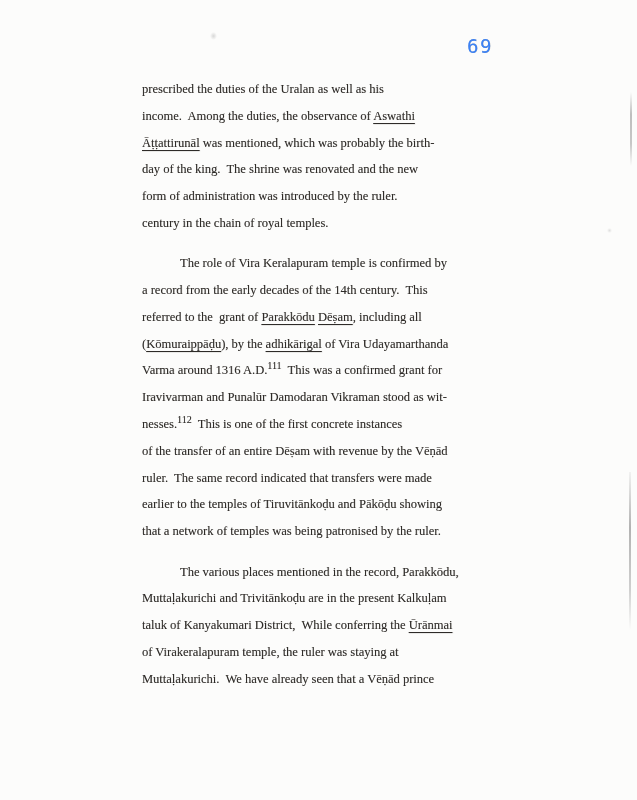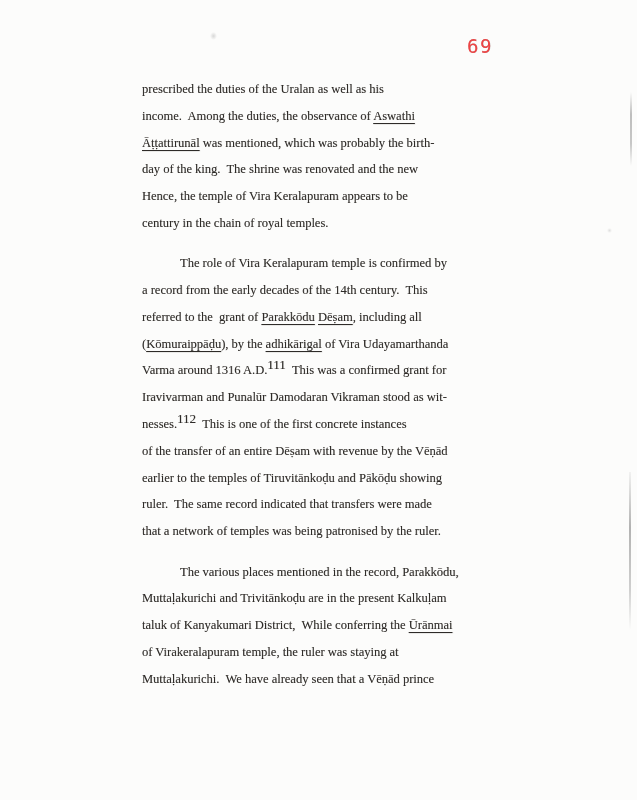--- a/index.html
+++ b/index.html
@@ -15,21 +15,21 @@
     overflow: hidden;
     font-family: "DejaVu Sans Mono", "Liberation Mono", monospace;
     color: #2e2b28;
   }
   .page-number {
     position: absolute;
     left: 467px;
     top: 35px;
     font-size: 19px;
     letter-spacing: 1.5px;
-    color: #ef4444;
+    color: #3b82f6;
     text-shadow: 0.3px 0.3px 0 rgba(40,40,40,0.35);
   }
   .page-body {
     position: absolute;
     left: 142px;
     top: 76px;
     width: 472px;
     font-family: Liberation Serif, serif;
   }
   .line {
@@ -41,21 +41,21 @@
   }
   .paragraph + .paragraph { margin-top: 13.5px; }
   .paragraph.indented .line:first-child { text-indent: 38px; }
   .u {
     text-decoration: underline;
     text-underline-offset: 3px;
     text-decoration-thickness: 1px;
     margin-top: 31px;
   }
   .sup {
-    font-size: 13px;
+    font-size: 10px;
     position: relative;
     top: -5.5px;
   }
   .artifact { position: absolute; pointer-events: none; }
   .vline-a {
     left: 630px; top: 92px; width: 2px; height: 74px;
     background: linear-gradient(to bottom,
       rgba(140,140,140,0) 0%,
       rgba(115,115,115,0.45) 30%,
       rgba(120,120,120,0.40) 70%,
@@ -83,34 +83,34 @@
 
 <div class="page">
   <div class="page-number">69</div>
 
   <div class="page-body">
       <div class="paragraph">
         <div class="line"><span>prescribed the duties of the Uralan as well as his</span></div>
         <div class="line"><span>income.  Among the duties, the observance of </span><span class="u">Aswathi</span></div>
         <div class="line"><span class="u">Āṭṭattirunāl</span><span> was mentioned, which was probably the birth-</span></div>
         <div class="line"><span>day of the king.  The shrine was renovated and the new</span></div>
-        <div class="line"><span>Hence, the temple of Vira Keralapuram appears to be</span></div>
+        <div class="line"><span>form of administration was introduced by the ruler.</span></div>
         <div class="line"><span>century in the chain of royal temples.</span></div>
       </div>
       <div class="paragraph indented">
         <div class="line"><span>The role of Vira Keralapuram temple is confirmed by</span></div>
         <div class="line"><span>a record from the early decades of the 14th century.  This</span></div>
         <div class="line"><span>referred to the  grant of </span><span class="u">Parakkōdu</span><span> </span><span class="u">Dēṣam</span><span>, including all</span></div>
         <div class="line"><span>(</span><span class="u">Kōmuraippāḍu</span><span>), by the </span><span class="u">adhikārigal</span><span> of Vira Udayamarthanda</span></div>
         <div class="line"><span>Varma around 1316 A.D.</span><span class="sup">111</span><span>  This was a confirmed grant for</span></div>
         <div class="line"><span>Iravivarman and Punalūr Damodaran Vikraman stood as wit-</span></div>
         <div class="line"><span>nesses.</span><span class="sup">112</span><span>  This is one of the first concrete instances</span></div>
         <div class="line"><span>of the transfer of an entire Dēṣam with revenue by the Vēṇād</span></div>
+        <div class="line"><span>ruler.  The same record indicated that transfers were made</span></div>
         <div class="line"><span>earlier to the temples of Tiruvitānkoḍu and Pākōḍu showing</span></div>
-        <div class="line"><span>ruler.  The same record indicated that transfers were made</span></div>
         <div class="line"><span>that a network of temples was being patronised by the ruler.</span></div>
       </div>
       <div class="paragraph indented">
         <div class="line"><span>The various places mentioned in the record, Parakkōdu,</span></div>
         <div class="line"><span>Muttaḷakurichi and Trivitānkoḍu are in the present Kalkuḷam</span></div>
         <div class="line"><span>taluk of Kanyakumari District,  While conferring the </span><span class="u">Ūrānmai</span></div>
         <div class="line"><span>of Virakeralapuram temple, the ruler was staying at</span></div>
         <div class="line"><span>Muttaḷakurichi.  We have already seen that a Vēṇād prince</span></div>
       </div>
     </div>

